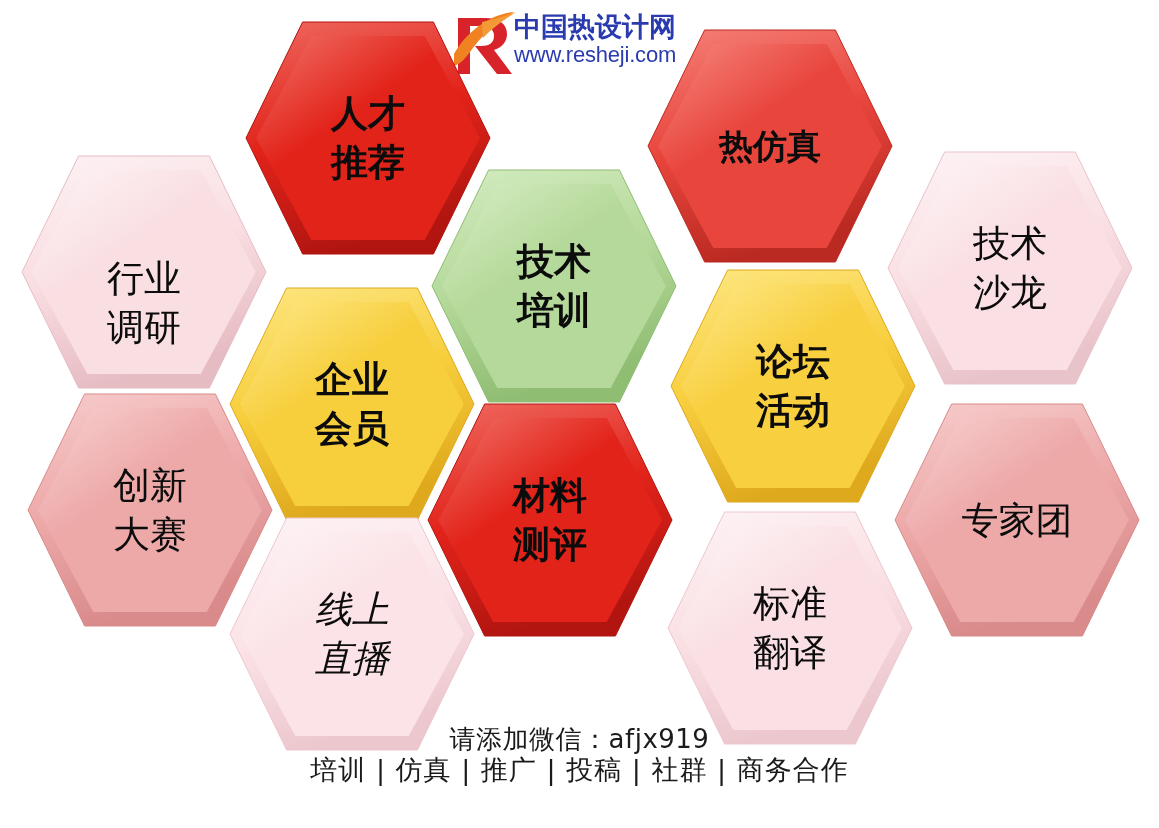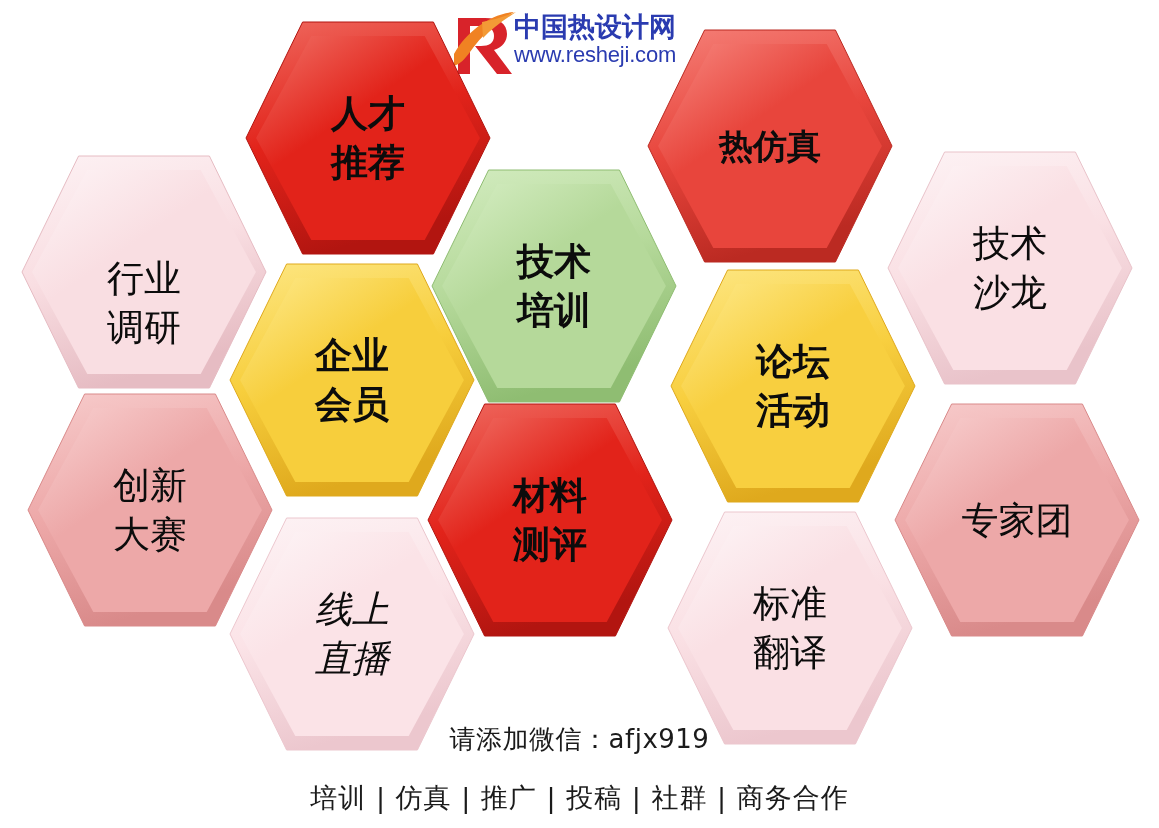--- a/index.html
+++ b/index.html
@@ -30,21 +30,21 @@
     color:#0c0c0c;text-align:center;pointer-events:none;
     font-family:"DejaVu Sans","Liberation Sans",sans-serif;
   }
   .hex .label span{display:block;white-space:pre;}
   .hex.bold .label{font-weight:700;}
 
   
   .wechat{position:absolute;left:0;top:722px;width:1159px;text-align:center;
           font-size:26px;color:#1b1b1b;letter-spacing:0.5px;
           font-family:"DejaVu Sans","Liberation Sans",sans-serif;}
-  .tagline{position:absolute;left:0;top:780px;width:1159px;text-align:center;
+  .tagline{position:absolute;left:0;top:752px;width:1159px;text-align:center;
            font-size:27px;color:#1b1b1b;letter-spacing:1px;
            font-family:"DejaVu Sans","Liberation Sans",sans-serif;}
 </style>
 </head>
 <body>
 
 <div id="stage">
 
   <div class="logo">
     <div class="logo-mark">
@@ -163,21 +163,21 @@
             </linearGradient>
           </defs>
           <polygon points="56.6,0.0 187.4,0.0 244.0,116.0 187.4,232.0 56.6,232.0 0.0,116.0" fill="url(#gr4)" stroke="#e9c3ca" stroke-width="1"></polygon>
           <polygon points="65.3,14.0 178.7,14.0 233.9,116.0 178.7,218.0 65.3,218.0 10.1,116.0" fill="url(#gi4)"></polygon>
         </svg>
         <div class="label" style="font-size: 37px; line-height: 49px;">
           <span>技术</span>
           <span>沙龙</span>
         </div>
       </div>
-      <div class="hex bold" style="left: 230px; top: 264px; width: 244px; height: 232px;">
+      <div class="hex bold" style="left: 230px; top: 288px; width: 244px; height: 232px;">
         <svg width="244" height="232" viewBox="0 0 244 232">
           <defs>
             <linearGradient id="gr5" x1="0%" y1="0%" x2="30%" y2="100%">
               <stop offset="0%" stop-color="#fde784"></stop>
               <stop offset="52%" stop-color="#f7ce3c"></stop>
               <stop offset="100%" stop-color="#dfa91d"></stop>
             </linearGradient>
             <linearGradient id="gi5" x1="10%" y1="0%" x2="85%" y2="100%">
               <stop offset="0%" stop-color="#fde784"></stop>
               <stop offset="40%" stop-color="#f7ce3c"></stop>

